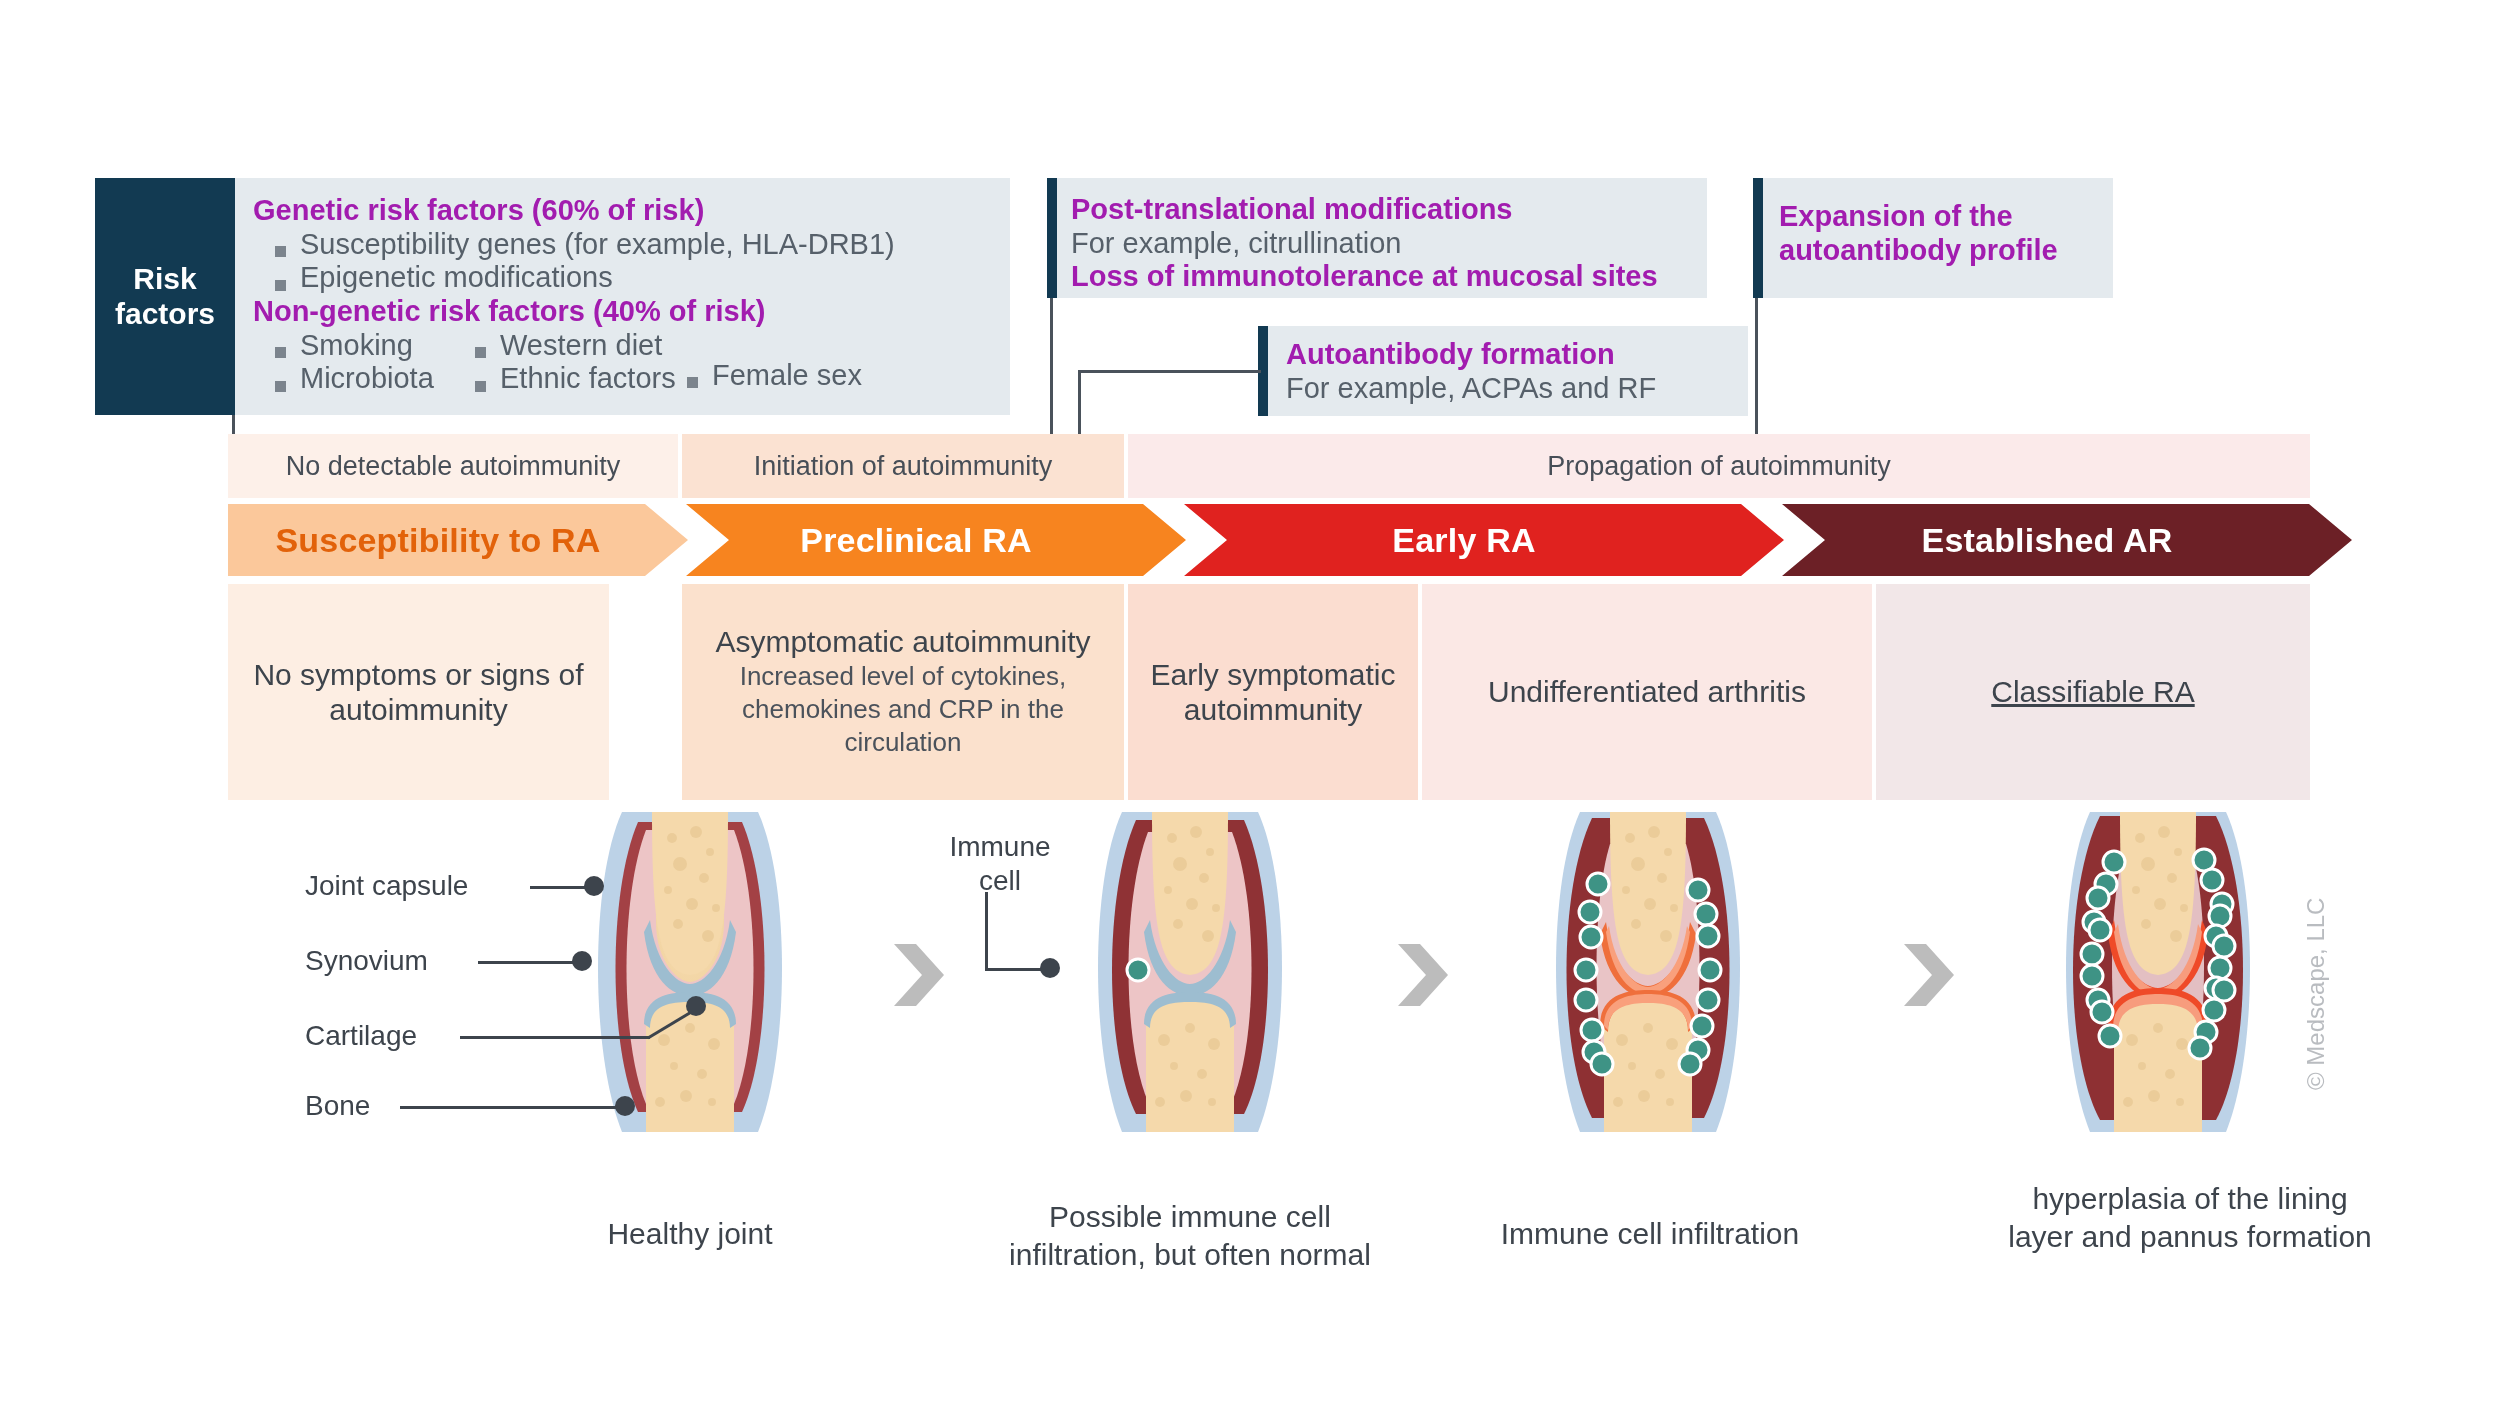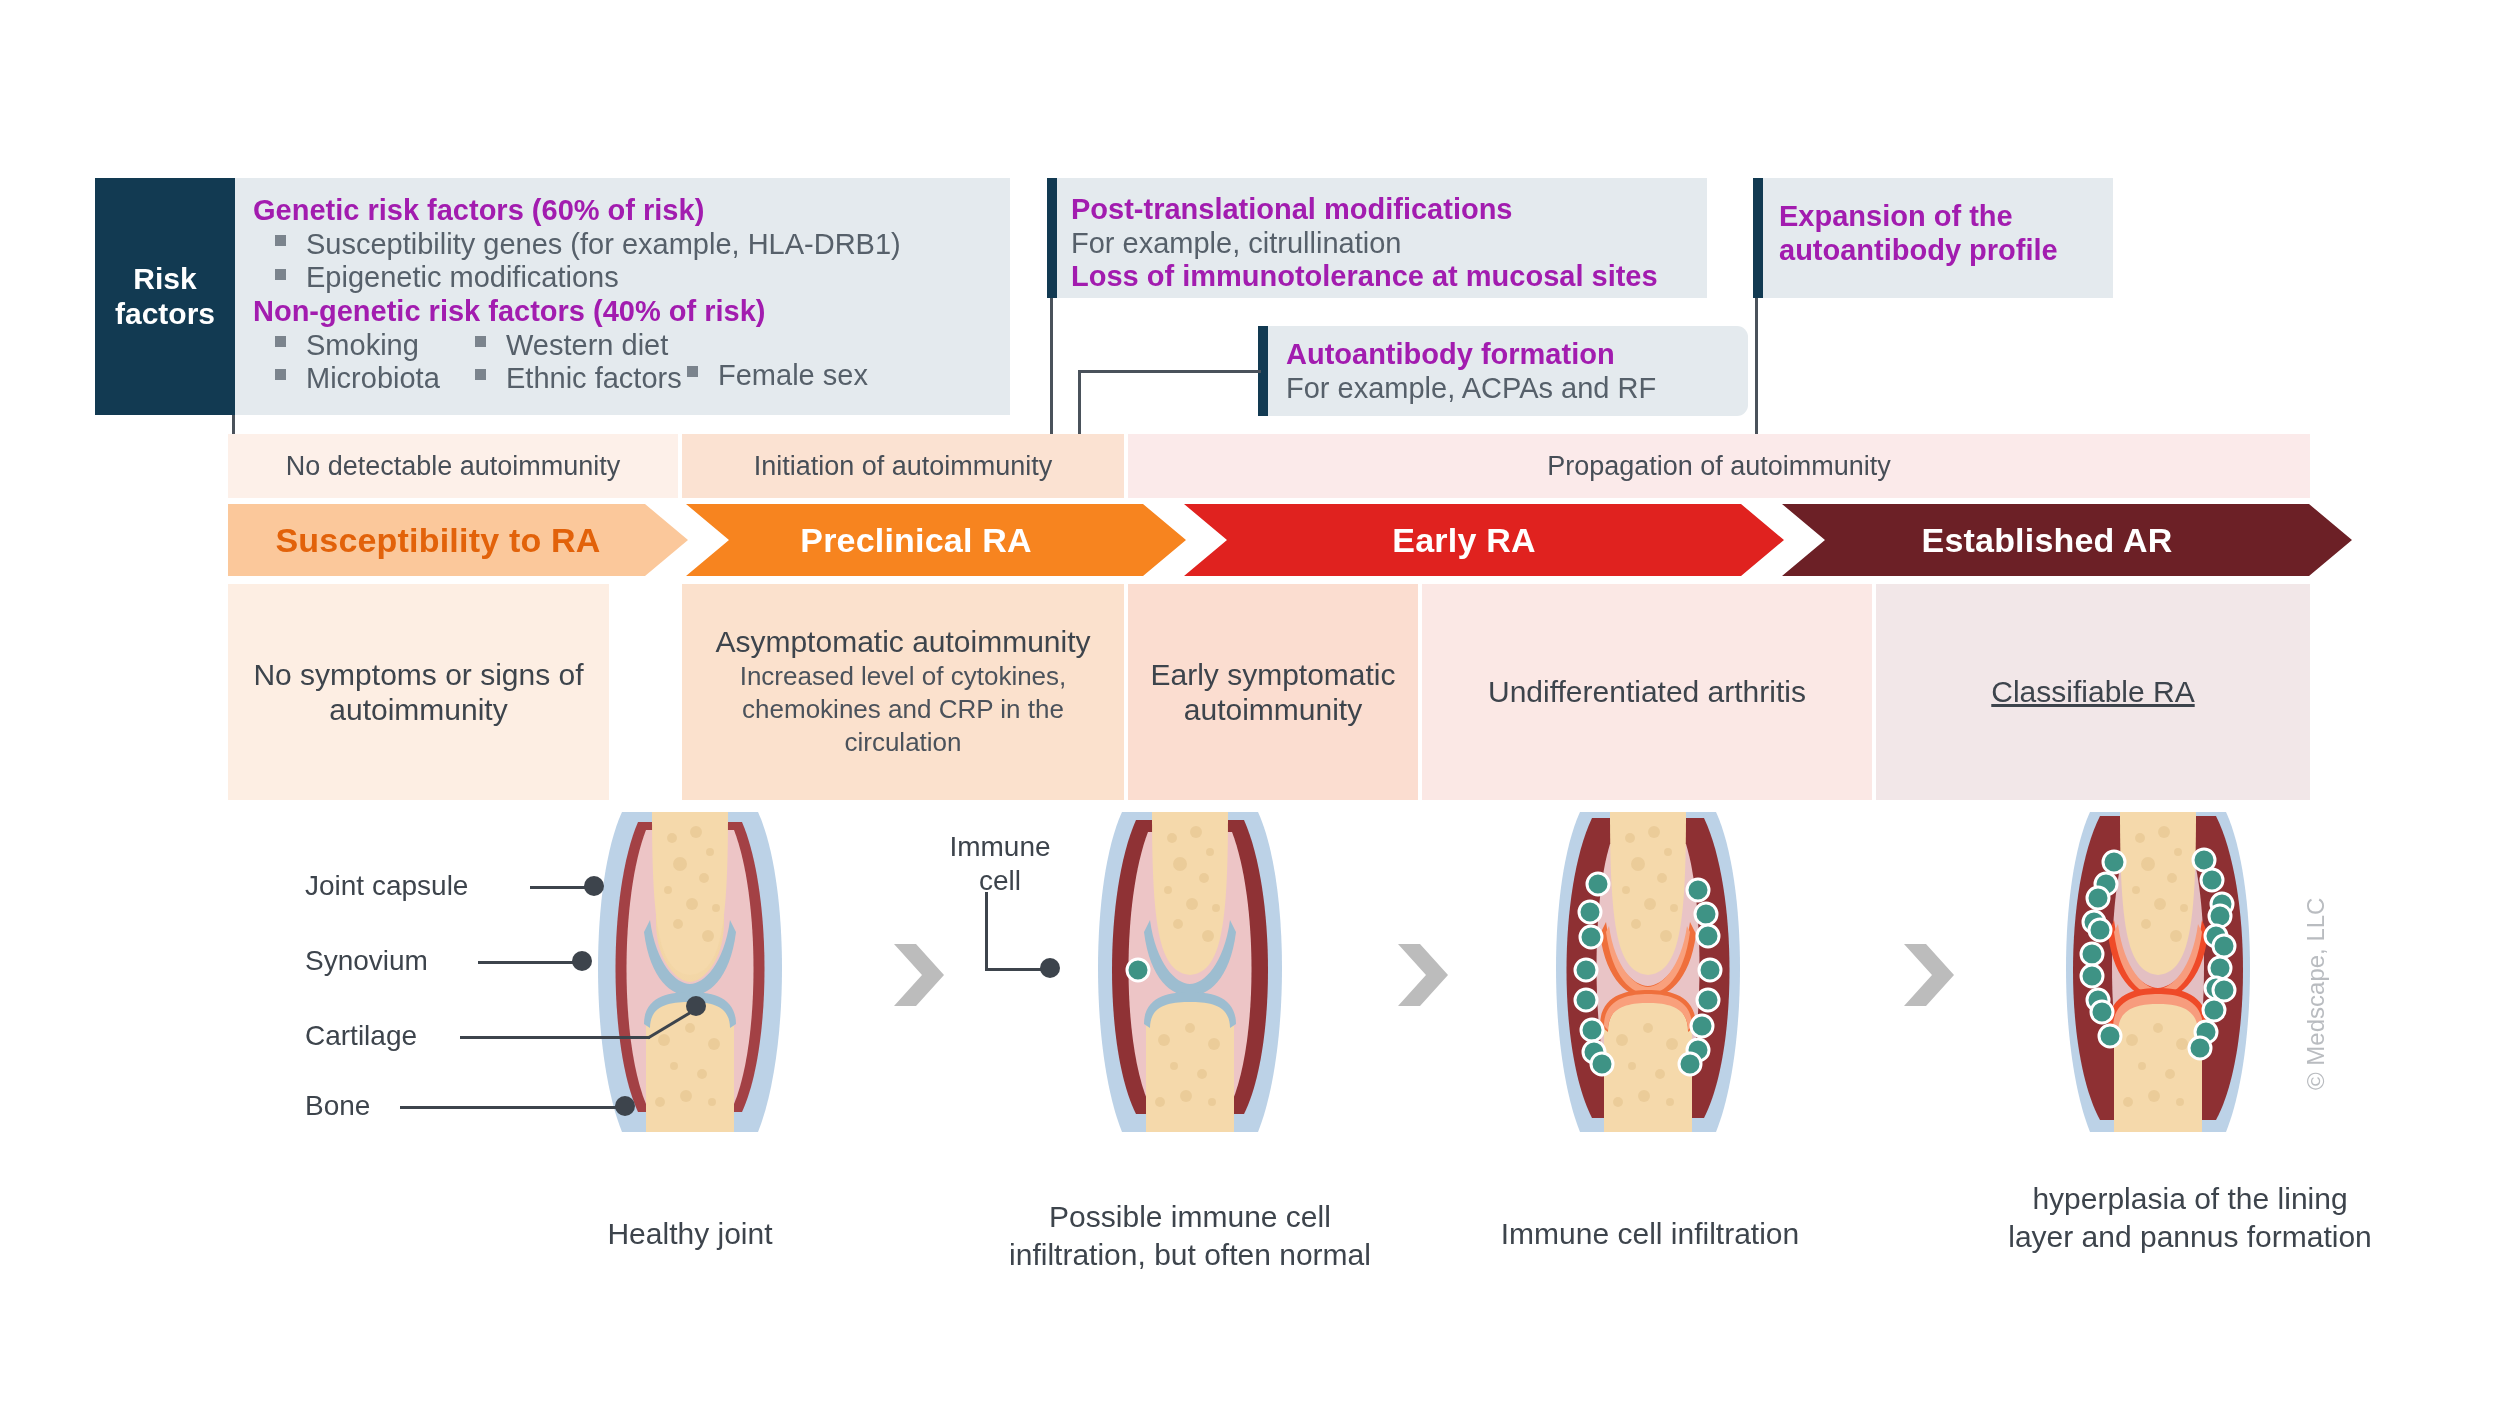--- a/index.html
+++ b/index.html
@@ -40,21 +40,21 @@
     color: #a21caf;
     font-weight: bold;
     font-size: 29px;
     line-height: 1.16;
   }
   .sub {
     color: #56606a;
     font-size: 29px;
     line-height: 1.16;
   }
-  .bullet-row { display: flex; align-items: center; gap: 6px; }
+  .bullet-row { display: flex; align-items: flex-end; }
   .bullet {
     display: inline-block;
     width: 11px; height: 11px;
     background: #7b848d;
     margin-right: 14px;
     flex: 0 0 auto;
     position: relative; top: -4px;
   }
 
   
@@ -63,21 +63,21 @@
   #panel-risk .l2 { padding-left: 22px; }
   .two-col { display: flex; }
   .two-col .c1 { width: 200px; }
   .two-col .c2 { width: 212px; }
 
   
   #panel-ptm { left: 1047px; top: 178px; width: 660px; height: 120px; }
   #panel-ptm .inner { padding: 15px 0 0 14px; }
 
   
-  #panel-aab { left: 1258px; top: 326px; width: 490px; height: 90px; border-radius: 11px; }
+  #panel-aab { left: 1258px; top: 326px; width: 490px; height: 90px; }
   #panel-aab .inner { padding: 12px 0 0 22px; }
 
   
   #panel-exp { left: 1753px; top: 178px; width: 360px; height: 120px; }
   #panel-exp .inner { padding: 22px 0 0 20px; }
 
   
   .vline { position: absolute; background: #4a525b; width: 3px; }
   .hline { position: absolute; background: #4a525b; height: 3px; }
 

